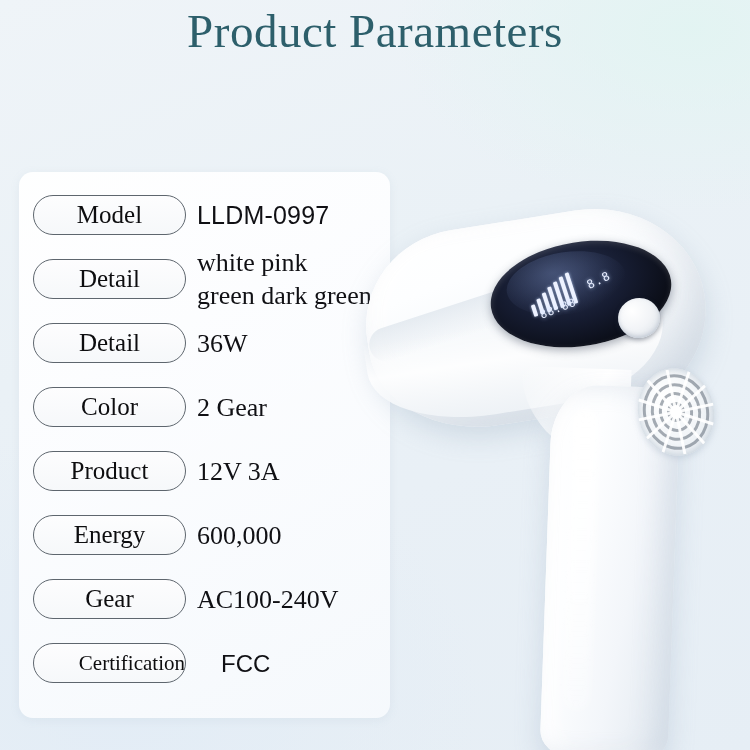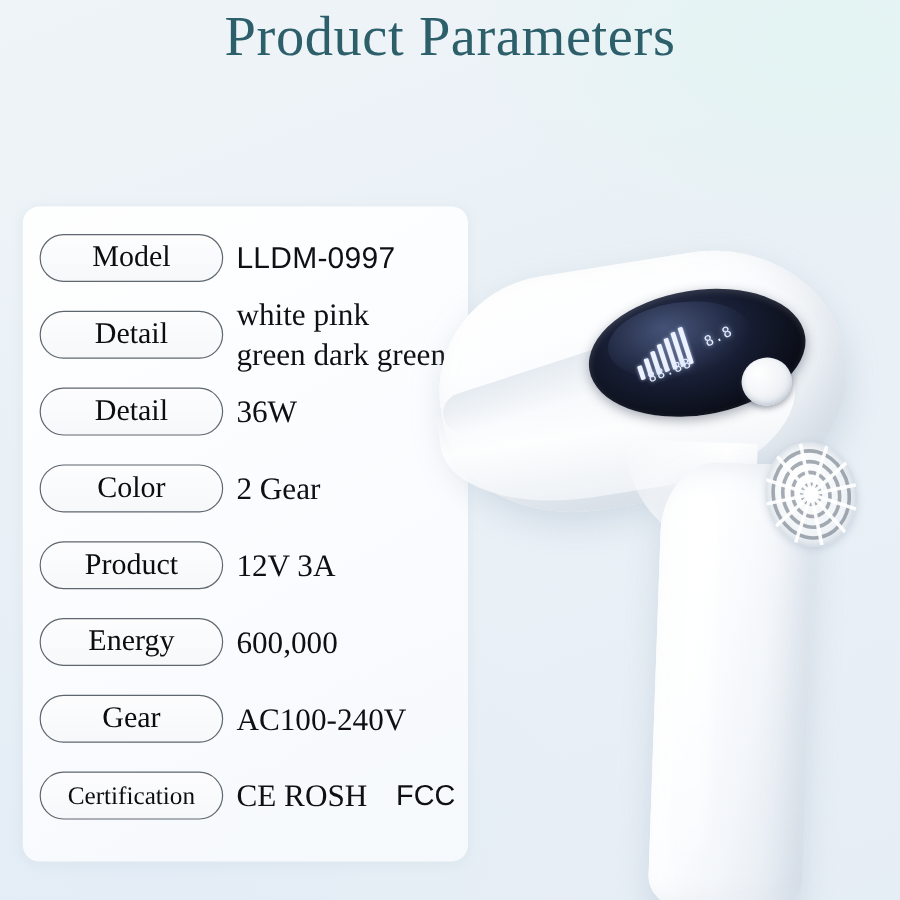--- a/index.html
+++ b/index.html
@@ -59,21 +59,21 @@
     box-sizing:border-box;
     border:1px solid #5e666e;
     border-radius:20px;
     background:linear-gradient(180deg,#fdfdfe 0%,#f6f8fa 100%);
     color:#0d0d0f;
     font-size:25px;line-height:38px;
     text-align:center;
     white-space:nowrap;
     overflow:hidden;
   }
-  .pill.small{font-size:21px;}
+  .pill.small{font-size:21px;text-align:right;}
   .val{
     position:absolute;left:164px;top:0;
     height:40px;
     display:flex;align-items:center;
     font-size:26px;line-height:31px;
     color:#101014;
     white-space:nowrap;
   }
   .val.sans{font-family:Liberation Sans, sans-serif;font-size:25px;letter-spacing:.2px;}
   .val.two{
@@ -239,21 +239,20 @@
   </div>
 
   <div class="row" style="top:579px">
     <div class="pill">Gear</div>
     <div class="val">AC100-240V</div>
   </div>
 
   <div class="row" style="top:643px">
     <div class="pill small">Certification</div>
     <div class="val">
-      <span class="cert-a">CE ROSH</span>
       <span class="cert-b">FCC</span>
     </div>
   </div>
 
   <div class="device">
     <div class="dev-shadow"></div>
     <div class="head"></div>
     <div class="head-rim"></div>
     <div class="head-edge"></div>
 

